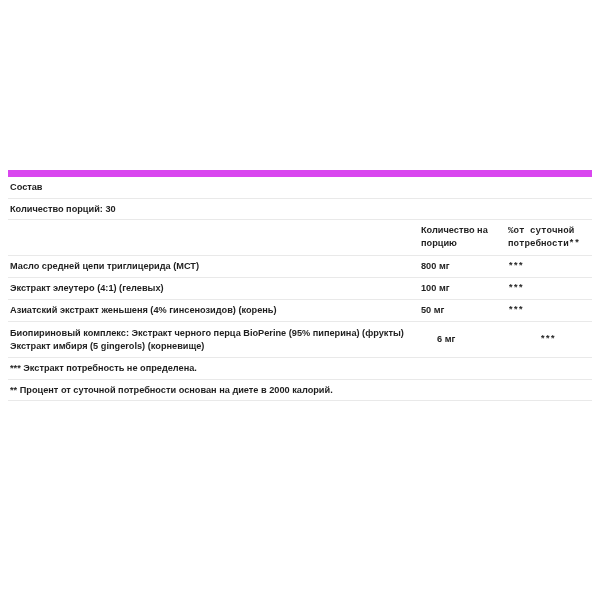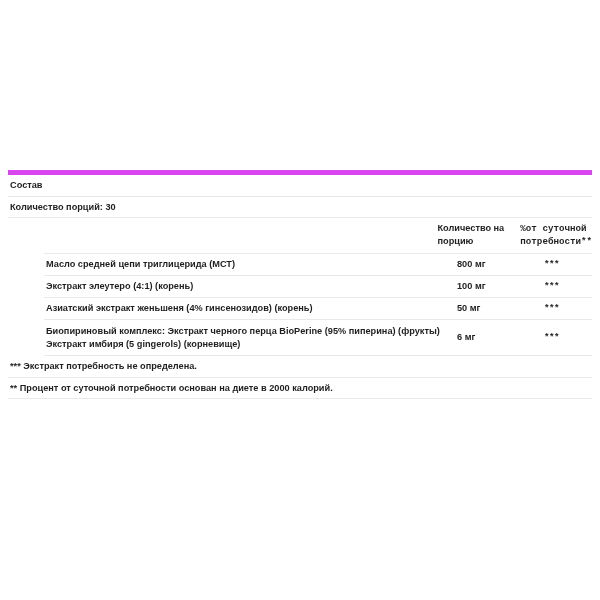--- a/index.html
+++ b/index.html
@@ -1,27 +1,27 @@
 <!DOCTYPE html>
 <html><head>
 <meta charset="utf-8">
 <style>
   html, body { margin: 0; padding: 0; background: #ffffff; }
   body { width: 600px; height: 600px; position: relative; overflow: hidden;
          font-family: "Liberation Sans", "DejaVu Sans", sans-serif; color: #1f1f1f; }
-  .facts { position: absolute; left: 8px; top: 170px; width: 584px; border-top: 5px solid #d946ef; }
+  .facts { position: absolute; left: 8px; top: 170px; width: 584px; border-top: 7px solid #d946ef; }
   .row { position: relative; border-bottom: 1px solid #e9e9e9; font-size: 9.2px; font-weight: bold;
          line-height: 13px; box-sizing: border-box; }
   .full { padding: 4px 2px 4px 2px; height: 21.5px; }
-  .trow { display: flex; align-items: center; padding: 4px 0; min-height: 21px; margin-left: 36px; }
+  .trow { display: flex; align-items: center; padding: 4px 0; min-height: 21px; }
   .c-name { width: 413px; padding-left: 2px; box-sizing: border-box; }
   .c-amt  { width: 87px; box-sizing: border-box; }
   .c-dv   { flex: 1; box-sizing: border-box; font-family: Liberation Mono, monospace; }
   .head { min-height: 35px; padding: 4px 0 5px 0; align-items: flex-start; }
-  .two  { min-height: 36px; }
+  .two  { min-height: 36px; gap: 16px; }
   .stars { font-weight: bold; letter-spacing: -0.5px; }
 </style>
 </head>
 <body>
 
 <div class="facts">
   <div class="row full">Состав</div>
   <div class="row full">Количество порций: 30</div>
 
   <div class="row trow head">
@@ -29,21 +29,21 @@
     <div class="c-amt">Количество на порцию</div>
     <div class="c-dv">%от суточной потребности**</div>
   </div>
 
   <div class="row trow">
     <div class="c-name">Масло средней цепи триглицерида (МСТ)</div>
     <div class="c-amt">800 мг</div>
     <div class="c-dv stars">***</div>
   </div>
   <div class="row trow">
-    <div class="c-name">Экстракт элеутеро (4:1) (корень)</div>
+    <div class="c-name">Экстракт элеутеро (4:1) (гелевых)</div>
     <div class="c-amt">100 мг</div>
     <div class="c-dv stars">***</div>
   </div>
   <div class="row trow">
     <div class="c-name">Азиатский экстракт женьшеня (4% гинсенозидов) (корень)</div>
     <div class="c-amt">50 мг</div>
     <div class="c-dv stars">***</div>
   </div>
   <div class="row trow two">
     <div class="c-name">Биопириновый комплекс:  Экстракт черного перца BioPerine (95% пиперина) (фрукты) Экстракт имбиря (5 gingerols) (корневище)</div>

